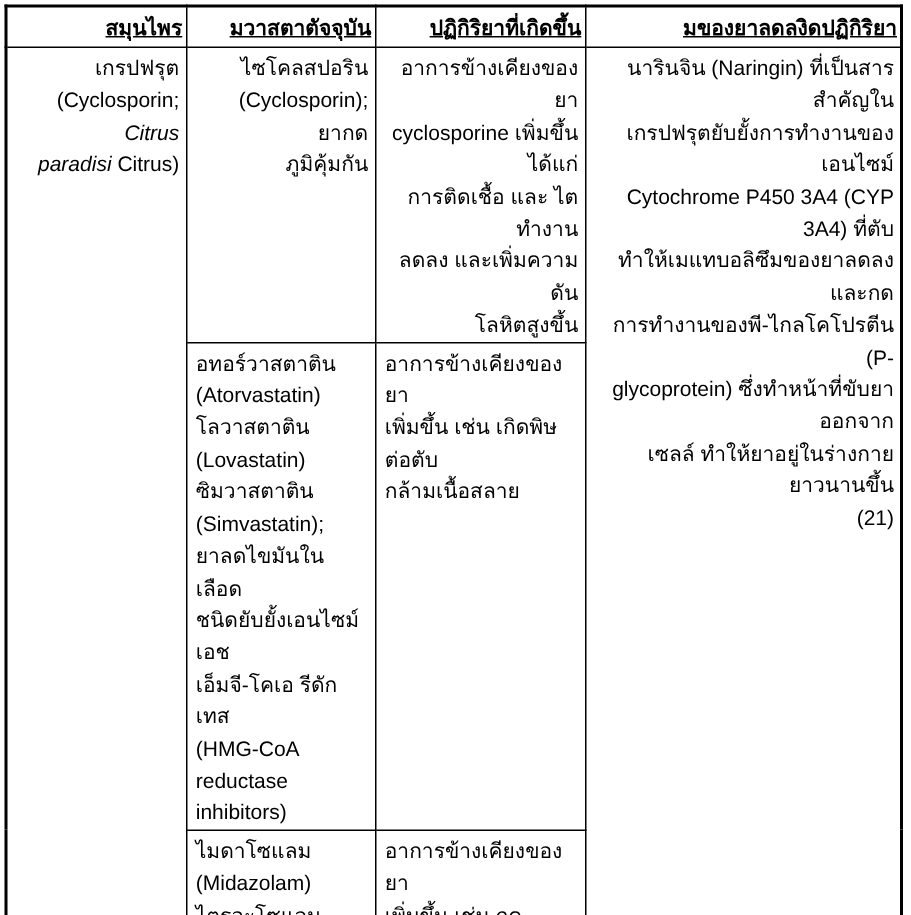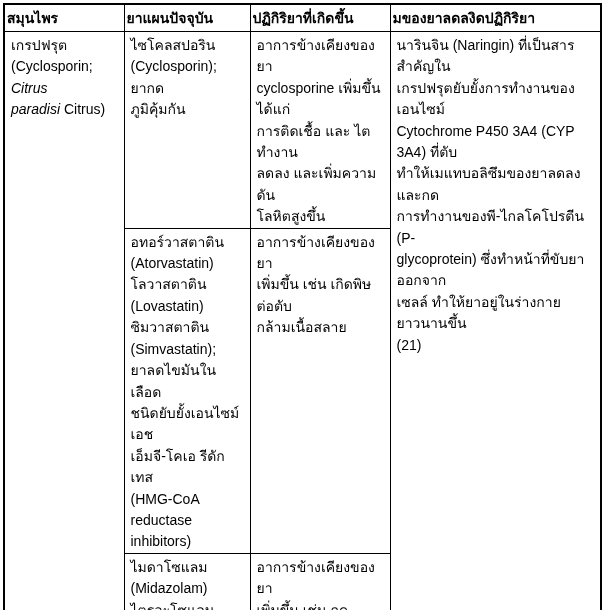--- a/index.html
+++ b/index.html
@@ -28,53 +28,54 @@
   table.tbl th,
   table.tbl td {
     border: 1px solid #000000;
     vertical-align: top;
     padding: 3px 4px 0 6px;
     line-height: 21.4px;
     overflow: hidden;
     font-weight: normal;
   }
   table.tbl thead th {
-    text-align: left;
+    text-align: right;
     vertical-align: middle;
     font-weight: bold;
     height: 24px;
     padding: 1px 2px;
     line-height: 18px;
+    text-decoration: underline;
   }
   td.pre {
     white-space: pre-line;
     margin-top: 43px;
   }
   .it {
     font-style: italic;
   }
-  tr.r-sub1 { height: 107px; }
+  tr.r-sub1 { height: 107px; text-align: right; }
   tr.r-sub2 { height: 236px; }
   tr.r-sub3 { height: 102px; }
 </style>
 </head>
 <body>
 
 <div class="page">
   <table class="tbl">
     <colgroup>
       <col style="width:120px">
       <col style="width:126px">
       <col style="width:140px">
       <col style="width:211px">
     </colgroup>
     <thead>
       <tr>
         <th>สมุนไพร</th>
-        <th>ยาแผนปัจจุบัน</th>
+        <th>มวาสตาตัจจุบัน</th>
         <th>ปฏิกิริยาที่เกิดขึ้น</th>
         <th>มของยาลดลงิดปฏิกิริยา</th>
       </tr>
     </thead>
     <tbody>
       <tr class="r-sub1">
         <td rowspan="3">
           <div>เกรปฟรุต</div>
           <div><span>(Cyclosporin; </span><span class="it">Citrus</span></div>
           <div><span class="it">paradisi</span><span> Citrus)</span></div>

